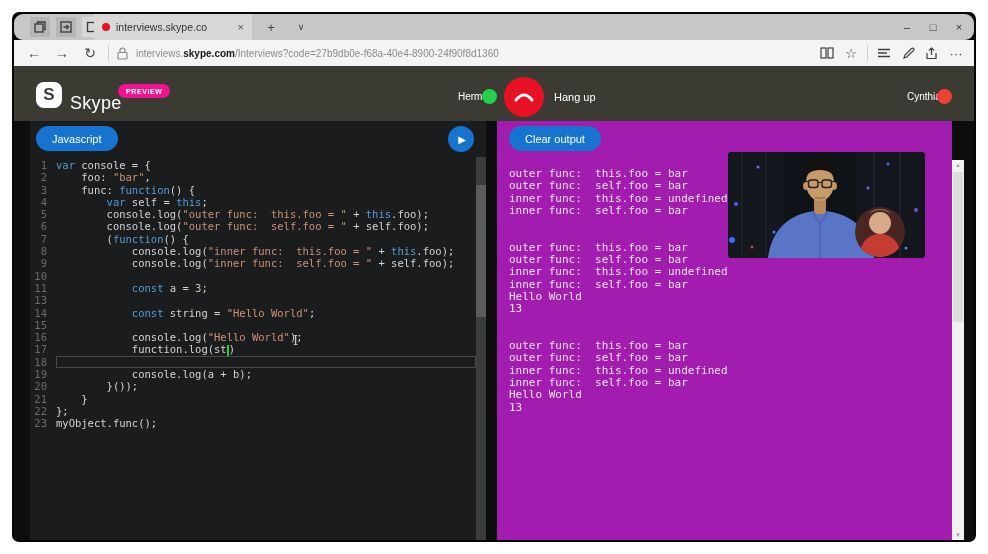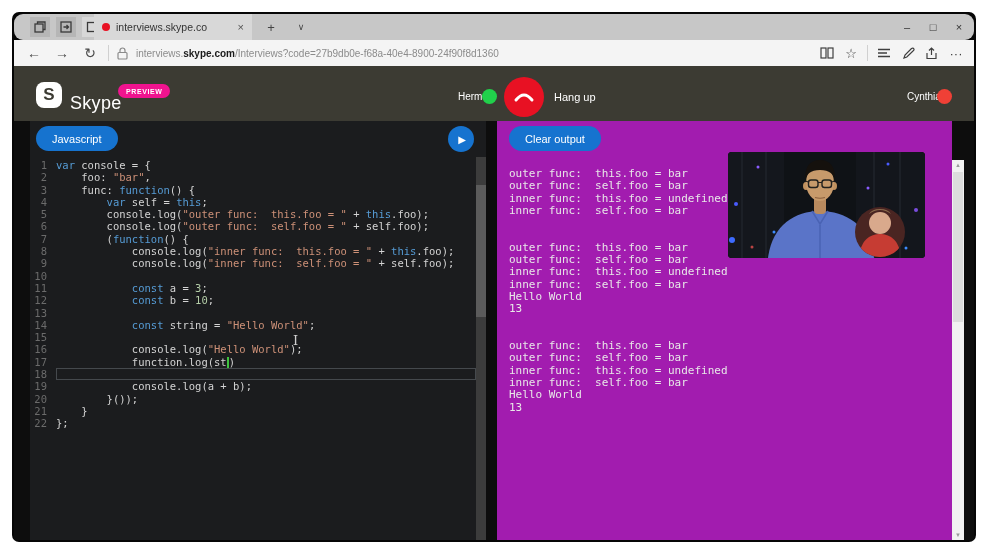--- a/index.html
+++ b/index.html
@@ -184,31 +184,31 @@
             <div class="cl"><span class="ln">2</span><span class="ct"><span class="tk-t">    foo: </span><span class="tk-s">"bar"</span><span class="tk-t">,</span></span></div>
             <div class="cl"><span class="ln">3</span><span class="ct"><span class="tk-t">    func: </span><span class="tk-k">function</span><span class="tk-t">() {</span></span></div>
             <div class="cl"><span class="ln">4</span><span class="ct"><span class="tk-t">        </span><span class="tk-k">var</span><span class="tk-t"> self = </span><span class="tk-k">this</span><span class="tk-t">;</span></span></div>
             <div class="cl"><span class="ln">5</span><span class="ct"><span class="tk-t">        console.log(</span><span class="tk-s">"outer func:  this.foo = "</span><span class="tk-t"> + </span><span class="tk-k">this</span><span class="tk-t">.foo);</span></span></div>
             <div class="cl"><span class="ln">6</span><span class="ct"><span class="tk-t">        console.log(</span><span class="tk-s">"outer func:  self.foo = "</span><span class="tk-t"> + self.foo);</span></span></div>
             <div class="cl"><span class="ln">7</span><span class="ct"><span class="tk-t">        (</span><span class="tk-k">function</span><span class="tk-t">() {</span></span></div>
             <div class="cl"><span class="ln">8</span><span class="ct"><span class="tk-t">            console.log(</span><span class="tk-s">"inner func:  this.foo = "</span><span class="tk-t"> + </span><span class="tk-k">this</span><span class="tk-t">.foo);</span></span></div>
             <div class="cl"><span class="ln">9</span><span class="ct"><span class="tk-t">            console.log(</span><span class="tk-s">"inner func:  self.foo = "</span><span class="tk-t"> + self.foo);</span></span></div>
             <div class="cl"><span class="ln">10</span><span class="ct"></span></div>
             <div class="cl"><span class="ln">11</span><span class="ct"><span class="tk-t">            </span><span class="tk-k">const</span><span class="tk-t"> a = </span><span class="tk-n">3</span><span class="tk-t">;</span></span></div>
-            <div class="cl"><span class="ln">12</span><span class="ct"><span class="tk-t">            </span><span class="tk-k">const</span><span class="tk-t"> b = </span><span class="tk-n">10</span><span class="tk-t">;</span></span></div>
             <div class="cl"><span class="ln">13</span><span class="ct"></span></div>
             <div class="cl"><span class="ln">14</span><span class="ct"><span class="tk-t">            </span><span class="tk-k">const</span><span class="tk-t"> string = </span><span class="tk-s">"Hello World"</span><span class="tk-t">;</span></span></div>
             <div class="cl"><span class="ln">15</span><span class="ct"></span></div>
             <div class="cl"><span class="ln">16</span><span class="ct"><span class="tk-t">            console.log(</span><span class="tk-s">"Hello World"</span><span class="tk-t">);</span></span></div>
             <div class="cl"><span class="ln">17</span><span class="ct"><span class="tk-t">            function.log(st</span><span class="caret"></span><span class="tk-t">)</span></span></div>
             <div class="cl cl-boxed"><span class="ln">18</span><span class="ct"></span></div>
             <div class="cl"><span class="ln">19</span><span class="ct"><span class="tk-t">            console.log(a + b);</span></span></div>
             <div class="cl"><span class="ln">20</span><span class="ct"><span class="tk-t">        }());</span></span></div>
             <div class="cl"><span class="ln">21</span><span class="ct"><span class="tk-t">    }</span></span></div>
             <div class="cl"><span class="ln">22</span><span class="ct"><span class="tk-t">};</span></span></div>
+            <div class="cl"><span class="ln">23</span><span class="ct"><span class="tk-t">myObject.func();</span></span></div>
           </div>
         <div class="ibeam">I</div>
         <div class="editor-scrollbar">
             <div class="thumb"></div>
           </div>
       </div>
 
       <div class="output-panel">
         <button class="pill clear-pill" style="background: rgb(22, 115, 207);">Clear output</button>
         <div class="console">

